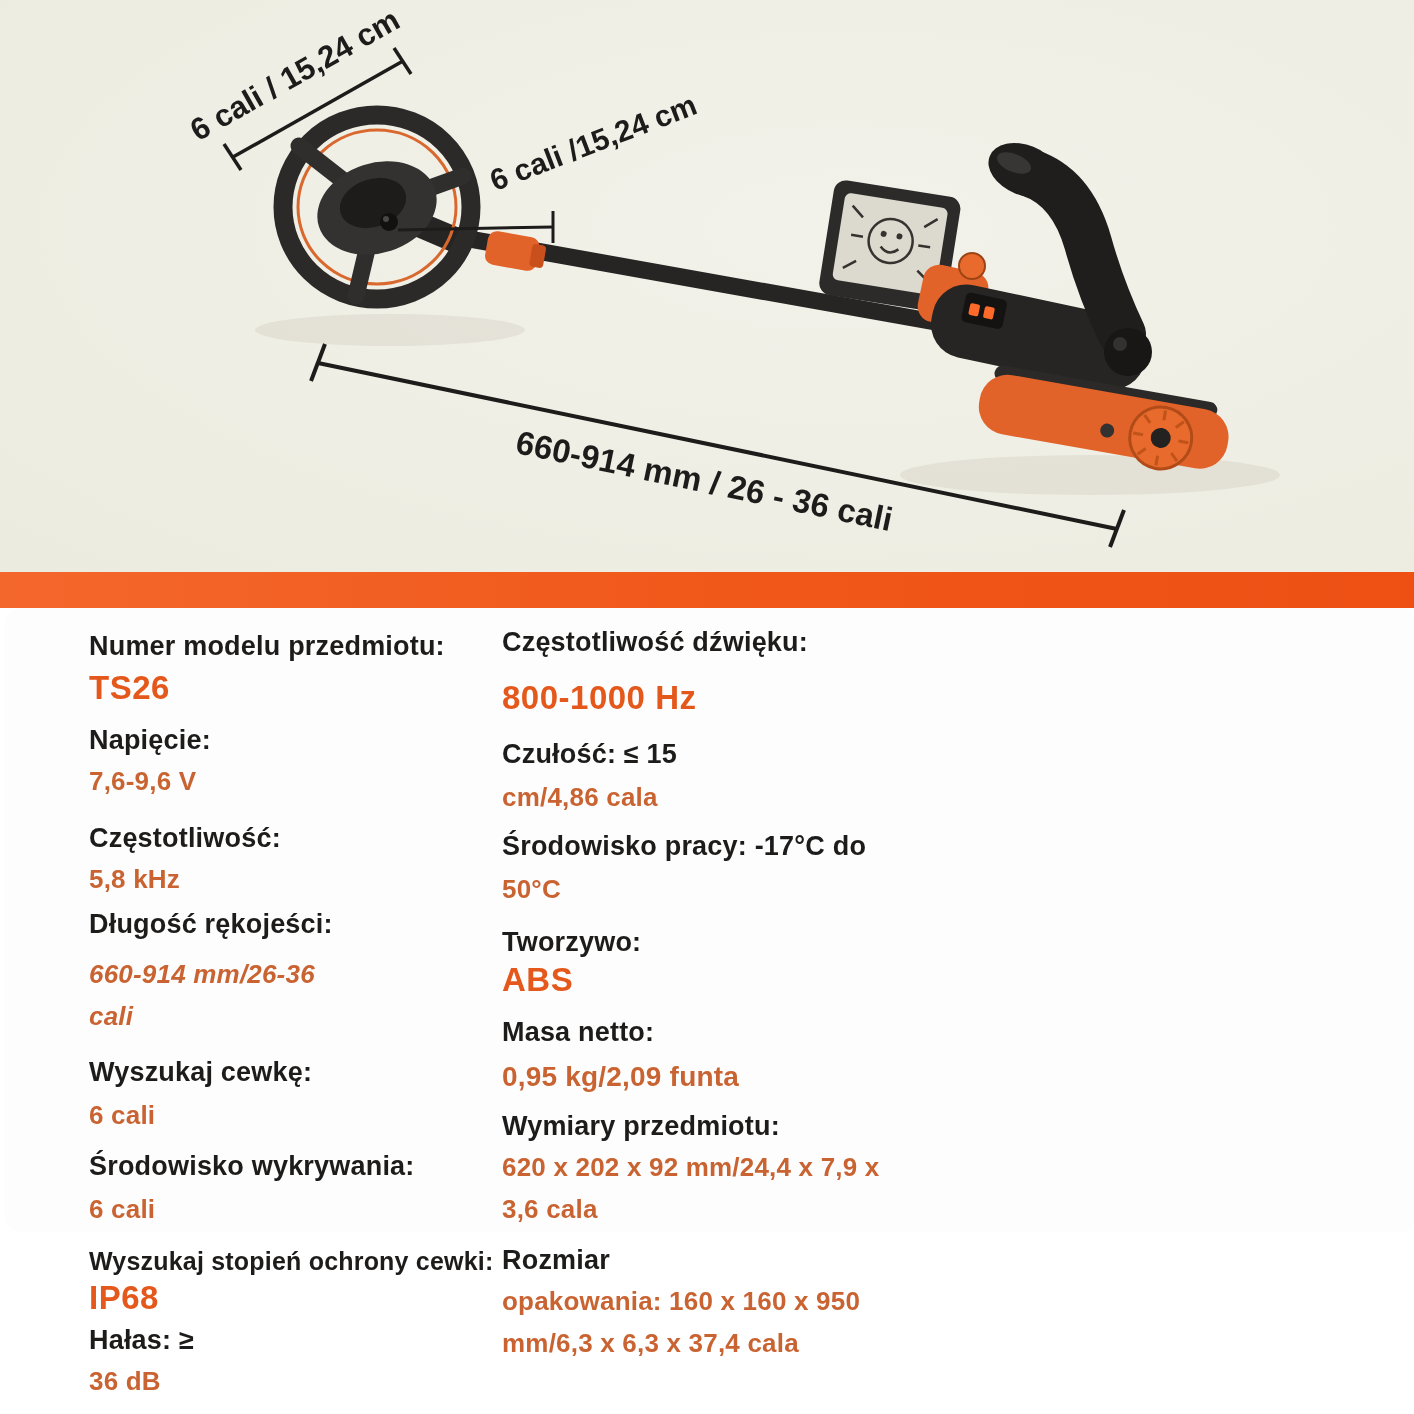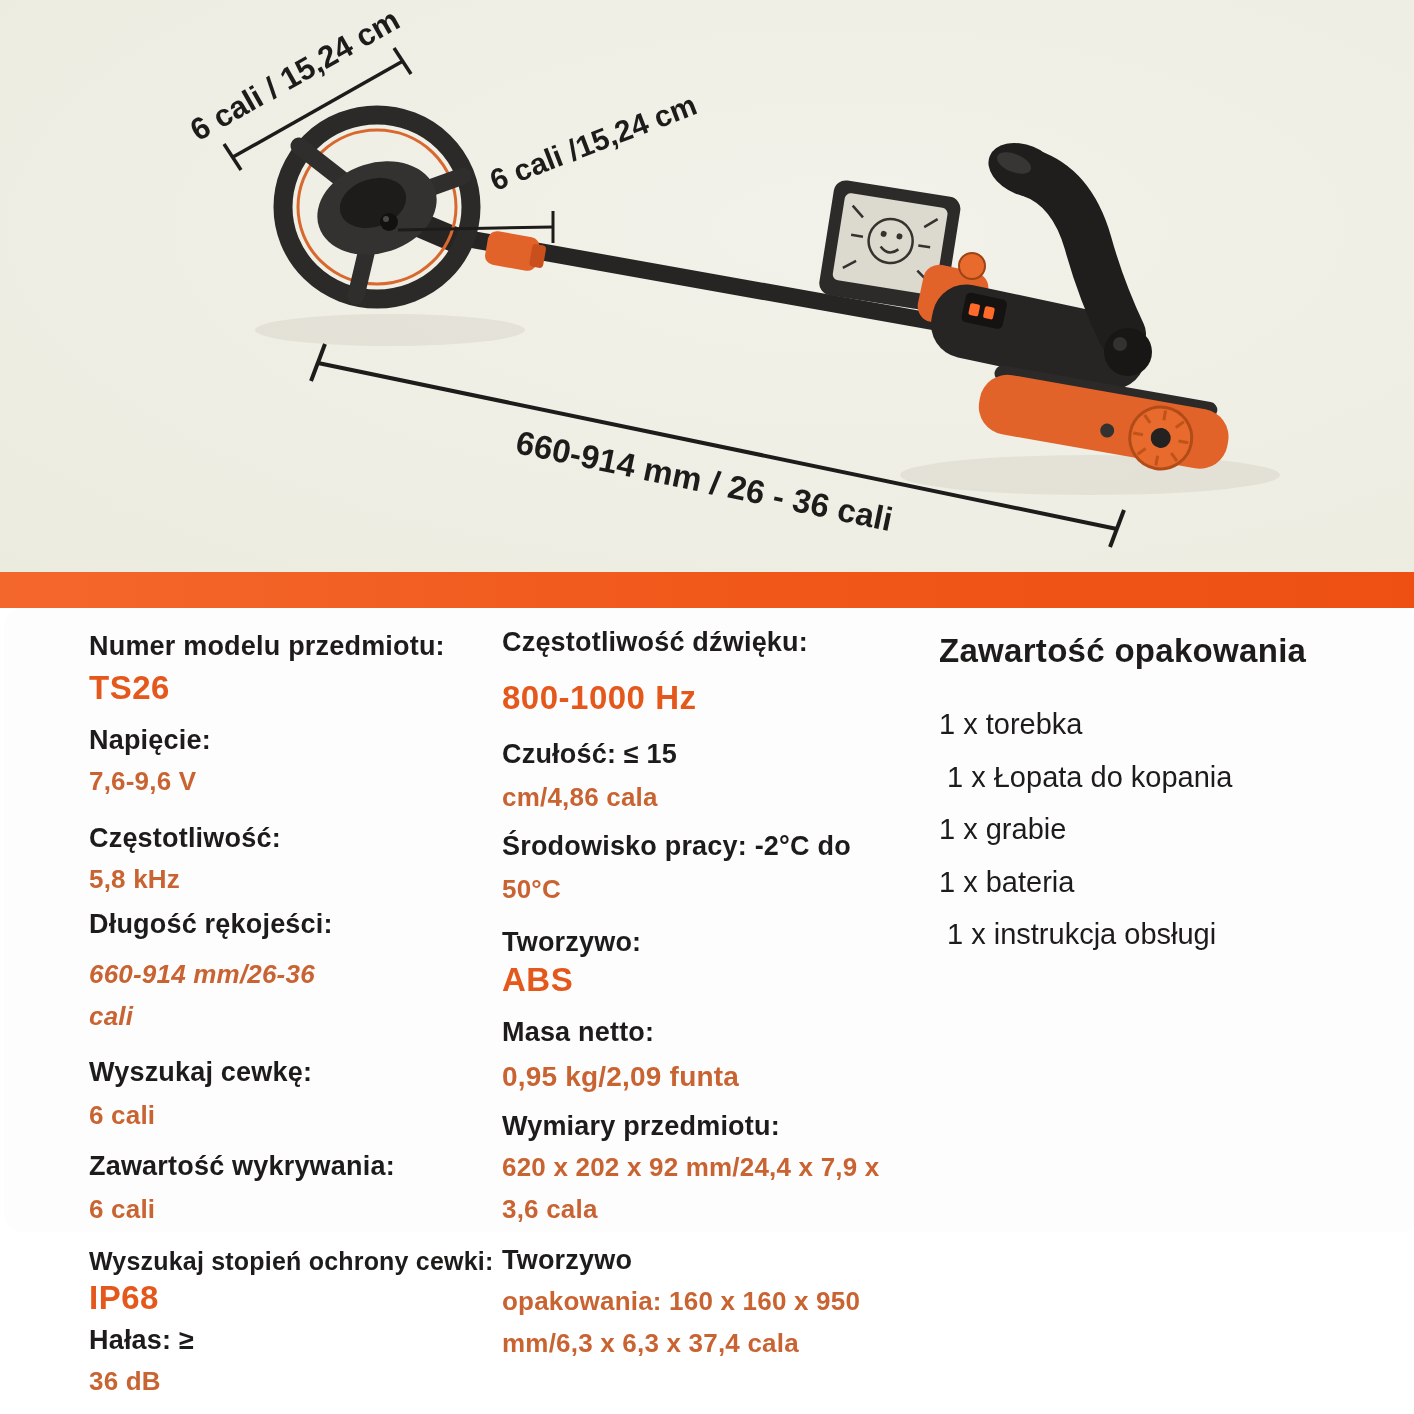--- a/index.html
+++ b/index.html
@@ -182,54 +182,46 @@
 
     <div class="label" style="top:214px">Częstotliwość:</div>
     <div class="value" style="top:250px">5,8 kHz</div>
 
     <div class="label" style="top:300px">Długość rękojeści:</div>
     <div class="value wrap-narrow" style="top:345px">660-914 mm/26-36 cali</div>
 
     <div class="label" style="top:448px">Wyszukaj cewkę:</div>
     <div class="value" style="top:486px">6 cali</div>
 
-    <div class="label" style="top:542px">Zawartość wykrywania:</div>
+    <div class="label" style="top:542px">Środowisko wykrywania:</div>
     <div class="value" style="top:580px">6 cali</div>
 
     <div class="label small" style="top:638px">Wyszukaj stopień ochrony cewki:</div>
     <div class="value big" style="top:672px">IP68</div>
 
     <div class="label" style="top:716px">Hałas: ≥</div>
     <div class="value" style="top:752px">36 dB</div>
   </div>
 
   <div class="col col2">
     <div class="label" style="top:18px">Częstotliwość dźwięku:</div>
     <div class="value big" style="top:72px">800-1000 Hz</div>
 
     <div class="label" style="top:130px">Czułość: ≤ 15</div>
     <div class="value" style="top:168px">cm/4,86 cala</div>
 
-    <div class="label" style="top:222px">Środowisko pracy: -2°C do</div>
+    <div class="label" style="top:222px">Środowisko pracy: -17°C do</div>
     <div class="value" style="top:260px">50°C</div>
 
     <div class="label" style="top:318px">Tworzywo:</div>
     <div class="value big" style="top:354px">ABS</div>
 
     <div class="label" style="top:408px">Masa netto:</div>
     <div class="value" style="top:446px; font-size:28px">0,95 kg/2,09 funta</div>
 
     <div class="label" style="top:502px">Wymiary przedmiotu:</div>
     <div class="value wrap-wide" style="top:538px">620 x 202 x 92 mm/24,4 x 7,9 x 3,6 cala</div>
 
-    <div class="label" style="top:636px">Tworzywo</div>
+    <div class="label" style="top:636px">Rozmiar</div>
     <div class="value wrap-wide" style="top:672px">opakowania: 160 x 160 x 950 mm/6,3 x 6,3 x 37,4 cala</div>
   </div>
 
-  <div class="col col3">
-    <div class="pkg-title">Zawartość opakowania</div>
-    <div class="pkg-item" style="top:100px">1 x torebka</div>
-    <div class="pkg-item" style="top:153px; left:8px">1 x Łopata do kopania</div>
-    <div class="pkg-item" style="top:205px">1 x grabie</div>
-    <div class="pkg-item" style="top:258px">1 x bateria</div>
-    <div class="pkg-item" style="top:310px; left:8px">1 x instrukcja obsługi</div>
-  </div>
 </div>
 
 </body></html>

